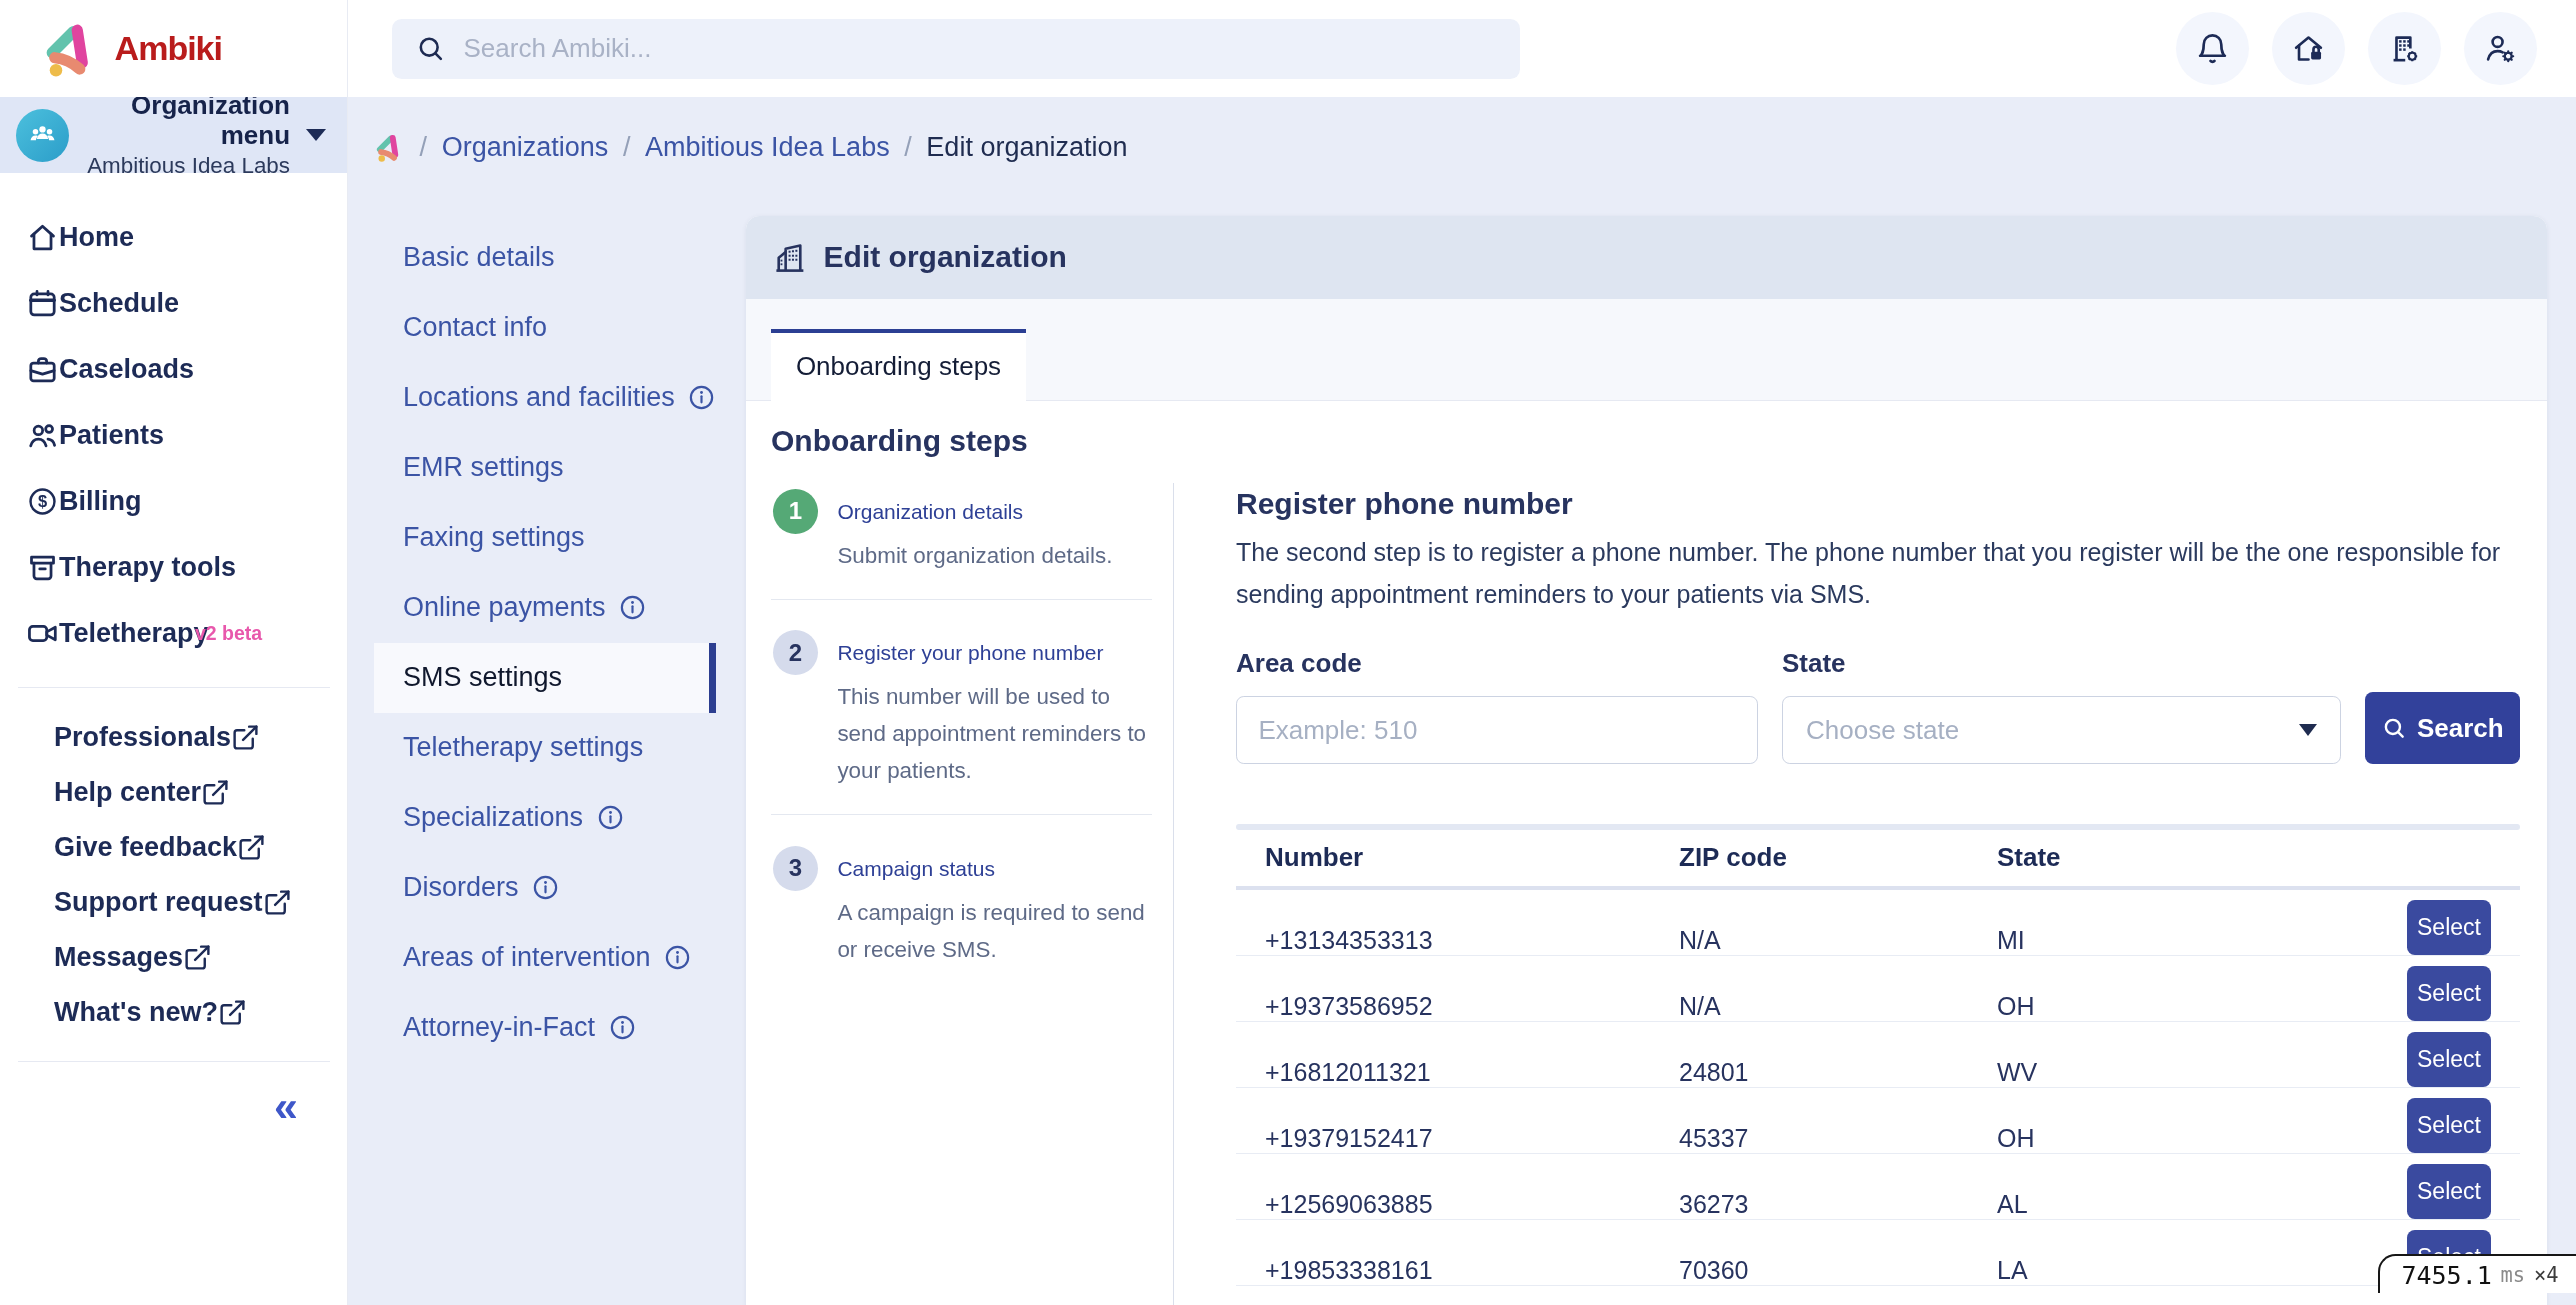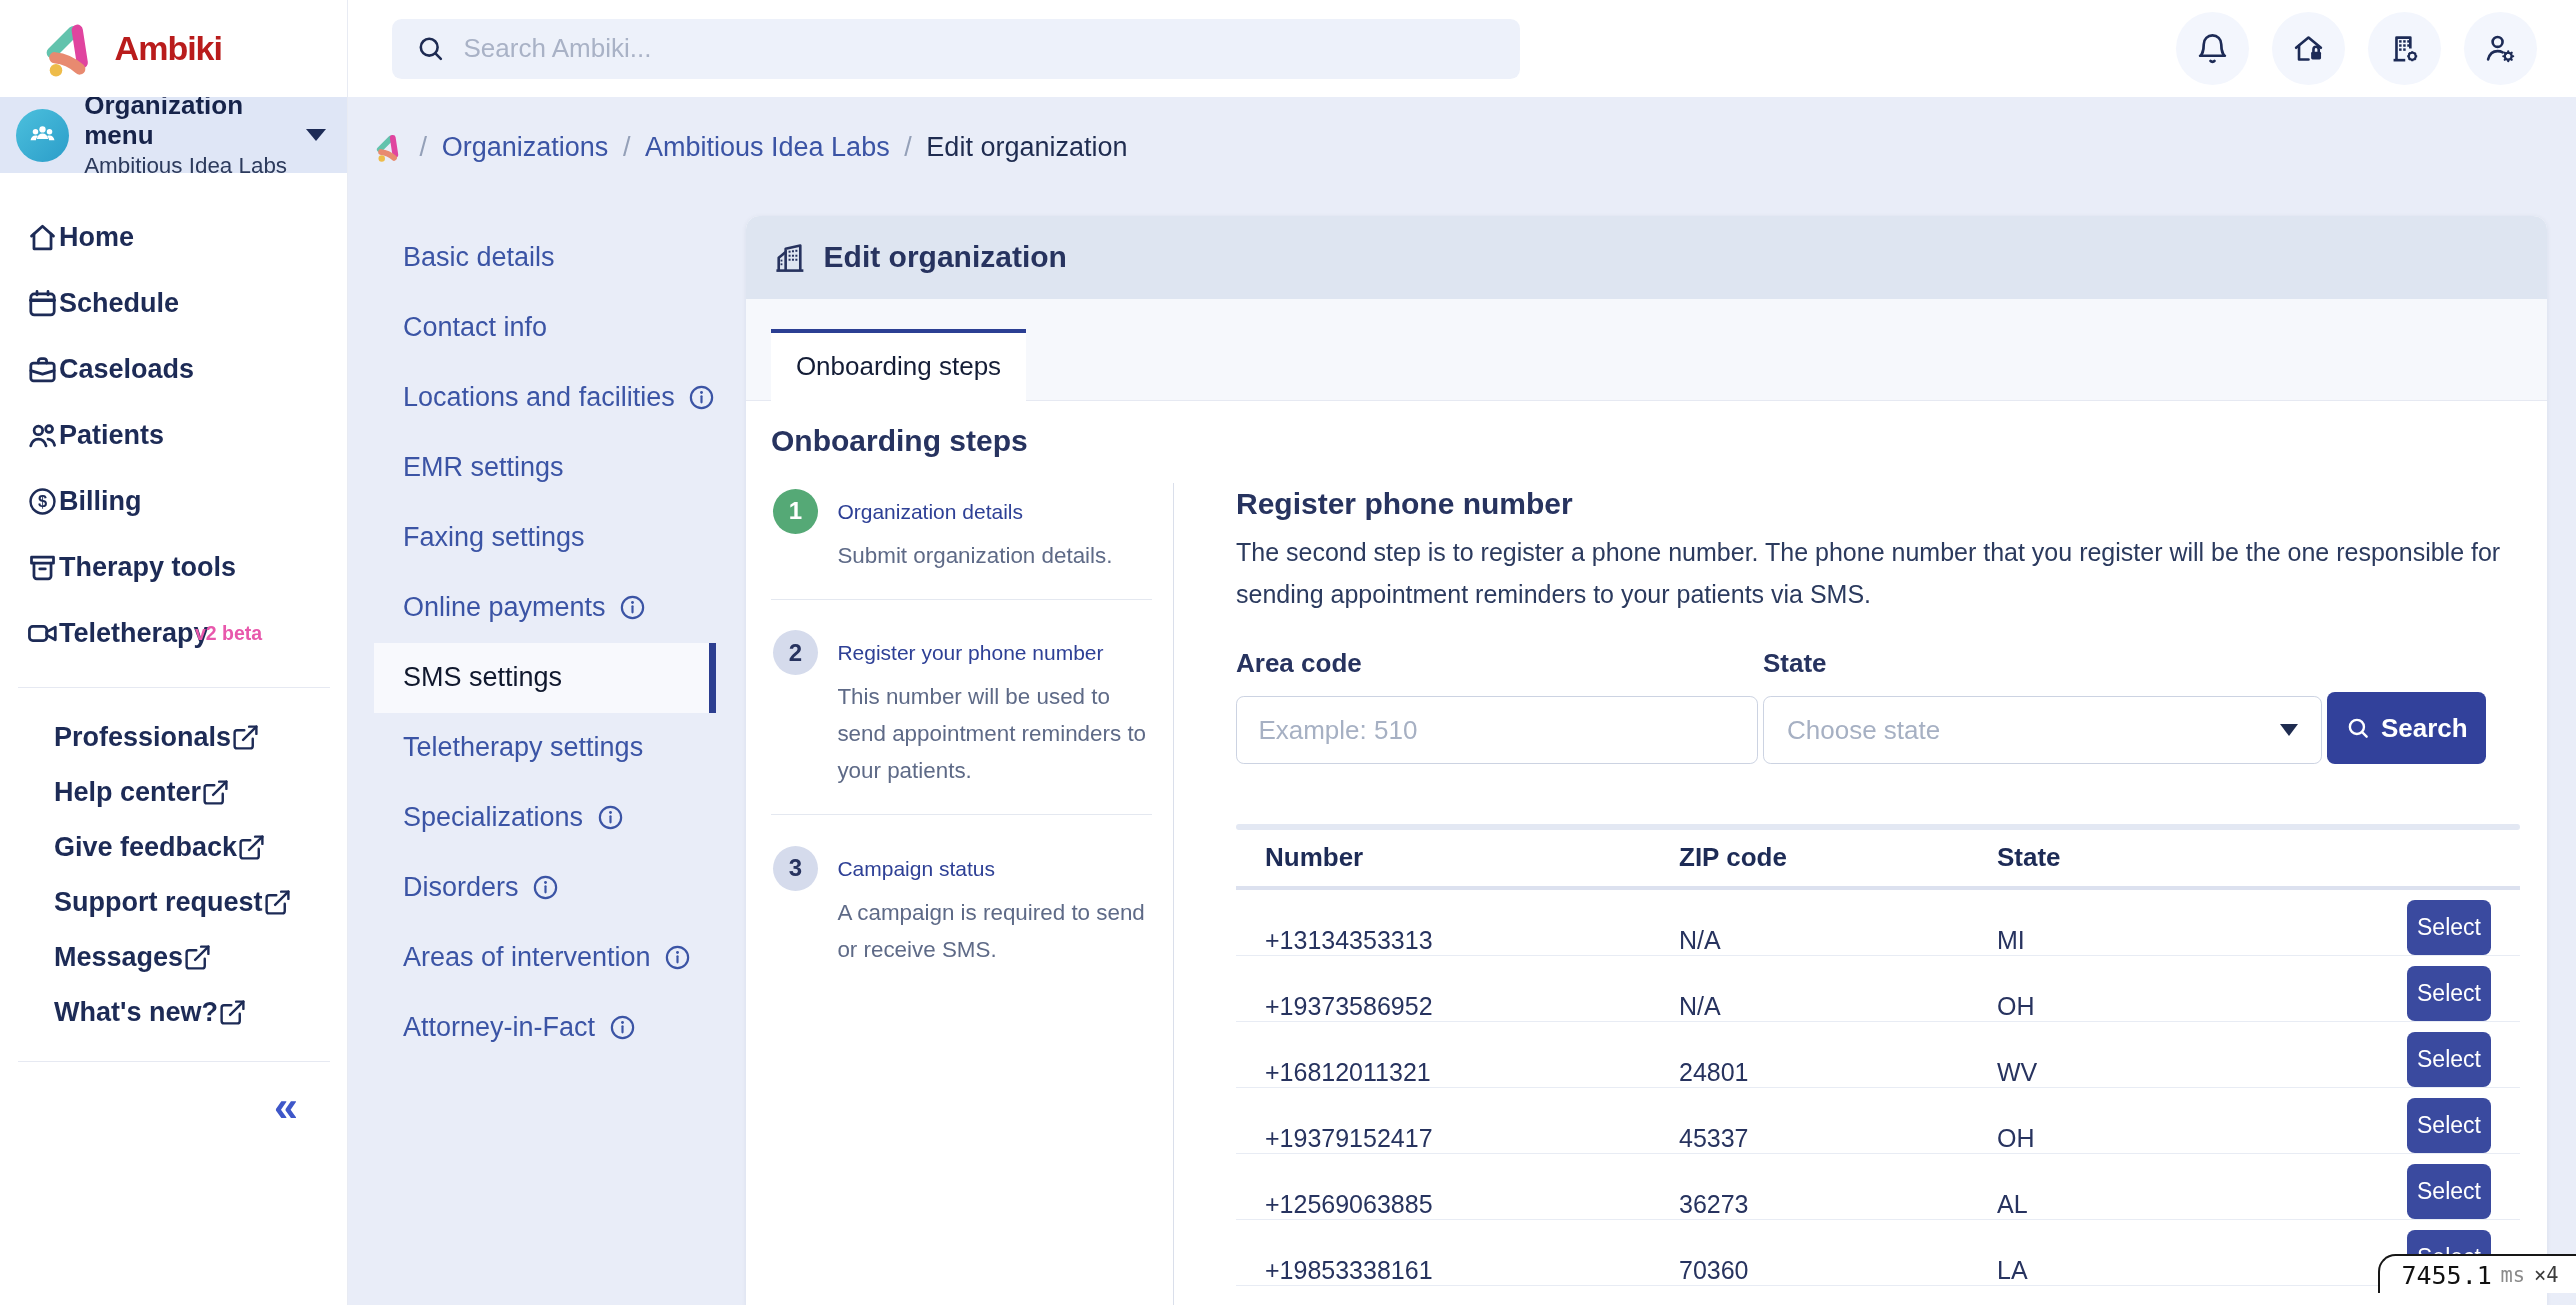--- a/index.html
+++ b/index.html
@@ -15,21 +15,21 @@
   .topbar { grid-column:2; grid-row:1; background:#fff; display:flex; align-items:center; padding-left:44px; }
   .search-box { width:1128px; height:60px; background:#edf1fa; border-radius:9.7px; display:flex; align-items:center; padding:0 23px; gap:17.5px; }
   .search-box svg { color:#1e2b52; }
   .search-box input { flex:1; border:none; outline:none; background:transparent; font-size:26px; color:#1e2b52; font-family:inherit; }
   .search-box input::placeholder { color:#a9b2c6; }
   .topbar-icons { margin-left:auto; display:flex; gap:23px; padding-right:39px; }
   .icon-btn { width:73px; height:73px; border-radius:50%; background:#f3f6fd; display:flex; align-items:center; justify-content:center; color:#1d2b56; cursor:pointer; }
 
   
   .sidebar { grid-column:1; grid-row:2; background:#fff; border-right:1px solid #e8ebf3; display:flex; flex-direction:column; overflow:hidden; }
-  .org-menu { height:76px; flex:none; background:#dfe6f6; display:flex; align-items:center; padding:0 21.4px 0 15.6px; gap:15.6px; cursor:pointer; }
+  .org-menu { height:76px; flex:none; background:#dfe6f6; display:flex; align-items:center; padding:0 21.4px 0 15.6px; gap:15.6px; cursor:pointer;text-align:right; }
   .org-avatar { width:53px; height:53px; flex:none; border-radius:50%; background:linear-gradient(135deg,#4cc0dd,#2b9dc9); display:flex; align-items:center; justify-content:center; }
   .org-meta { line-height:1.15; }
   .org-title { font-size:26px; font-weight:bold; color:#16234a; }
   .org-sub { font-size:22.4px; color:#2c3a5c; margin-top:2.9px; }
   .org-caret { margin-left:auto; width:0; height:0; border-left:10.7px solid transparent; border-right:10.7px solid transparent; border-top:12.6px solid #1d2b56; }
   .side-nav { padding-top:31px; }
   .side-item { height:66px; display:flex; align-items:center; padding-left:26px; font-size:27px; font-weight:bold; color:#1d2b56; cursor:pointer; }
   .side-item svg { flex:none; color:#1d2b56; }
   .beta { color:#e858ac; font-size:19.5px; font-weight:bold; vertical-align:super; margin-left:6.8px; }
   .side-divider { height:1px; background:#e6e9f2; margin:21.4px 17.5px; }
@@ -72,21 +72,21 @@
   .step-circle.pending { background:#d5dbec; color:#27335f; }
   .step-title { font-size:21px; color:#2e4096; line-height:35px; margin-top:4.9px; }
   .step-desc { font-size:22.4px; color:#5e6a87; line-height:37px; margin-top:7.8px; }
   .step-sep { height:1px; background:#e4e8f0; margin:25px 0; }
 
   .register-col { flex:1; padding-left:62px; min-width:0; }
   .register-title { font-size:30px; font-weight:bold; color:#27335f; margin:3.9px 0 9.7px 0; }
   .register-desc { font-size:25px; color:#2b3a5e; line-height:42px; margin-bottom:33px; }
   .register-desc span { display:block; }
 
-  .form-row { display:flex; align-items:flex-end; gap:5px; margin-bottom:1.9px; }
+  .form-row { display:flex; align-items:flex-end; gap:24px; margin-bottom:1.9px; }
   .field { display:flex; flex-direction:column; }
   .field-label { font-size:26px; font-weight:bold; color:#27335f; margin-bottom:17.5px; }
   .text-input { width:522px; height:68px; border:1.9px solid #ccd3e2; border-radius:7.8px; padding:0 21.4px; font-size:26px; color:#1e2b52; font-family:inherit; outline:none; background:#fff; }
   .text-input::placeholder { color:#a6b0c3; }
   .select-box { width:559px; height:68px; border:1.9px solid #ccd3e2; border-radius:7.8px; background:#fff; display:flex; align-items:center; justify-content:space-between; padding:0 23px; font-size:26px; color:#a6b0c3; cursor:pointer; }
   .select-caret { width:0; height:0; border-left:9.7px solid transparent; border-right:9.7px solid transparent; border-top:12.6px solid #1f2c50; }
   .search-btn { width:159px; height:72px; background:#32419b; color:#fff; border:none; border-radius:7.8px; font-size:26px; font-weight:bold; font-family:inherit; display:flex; align-items:center; justify-content:center; gap:9.7px; cursor:pointer; }
 
   .phone-table { margin-top:60px; }
   .t-topline { height:5.8px; background:#e3e8f3; border-radius:2.9px; }

